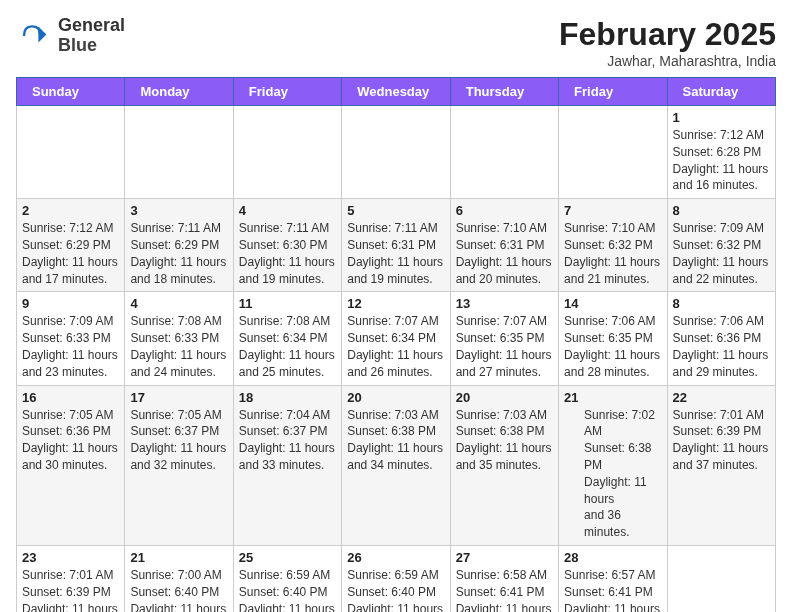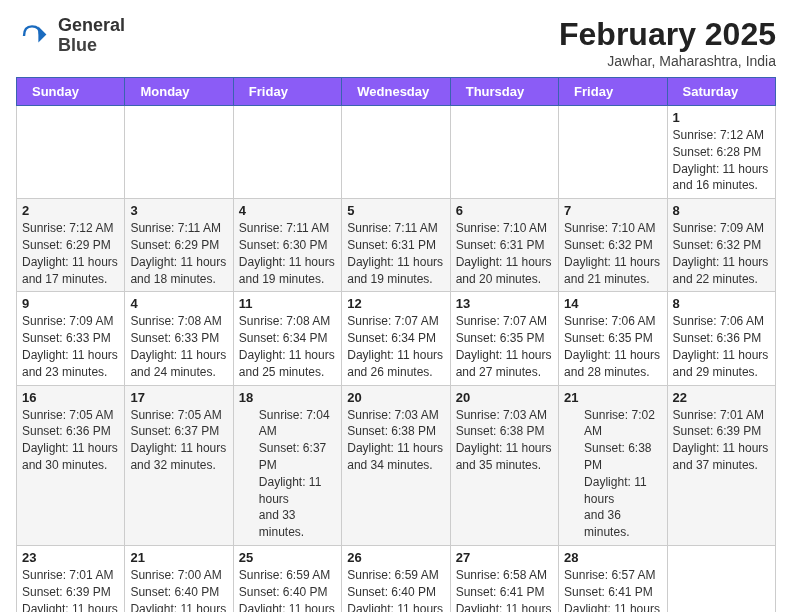--- a/index.html
+++ b/index.html
@@ -246,21 +246,21 @@
         </td>
         <td>
           <span class="day-num">17</span>
           <div class="day-info" style="white-space: pre-line;">Sunrise: 7:05 AM
 Sunset: 6:37 PM
 Daylight: 11 hours
 and 32 minutes.</div>
         </td>
         <td>
           <span class="day-num">18</span>
-          <div class="day-info" style="white-space: pre-line; margin-left: 20px;">Sunrise: 7:04 AM
+          <div class="day-info" style="white-space: pre-line;">Sunrise: 7:04 AM
 Sunset: 6:37 PM
 Daylight: 11 hours
 and 33 minutes.</div>
         </td>
         <td>
           <span class="day-num">20</span>
           <div class="day-info" style="white-space: pre-line;">Sunrise: 7:03 AM
 Sunset: 6:38 PM
 Daylight: 11 hours
 and 34 minutes.</div>

